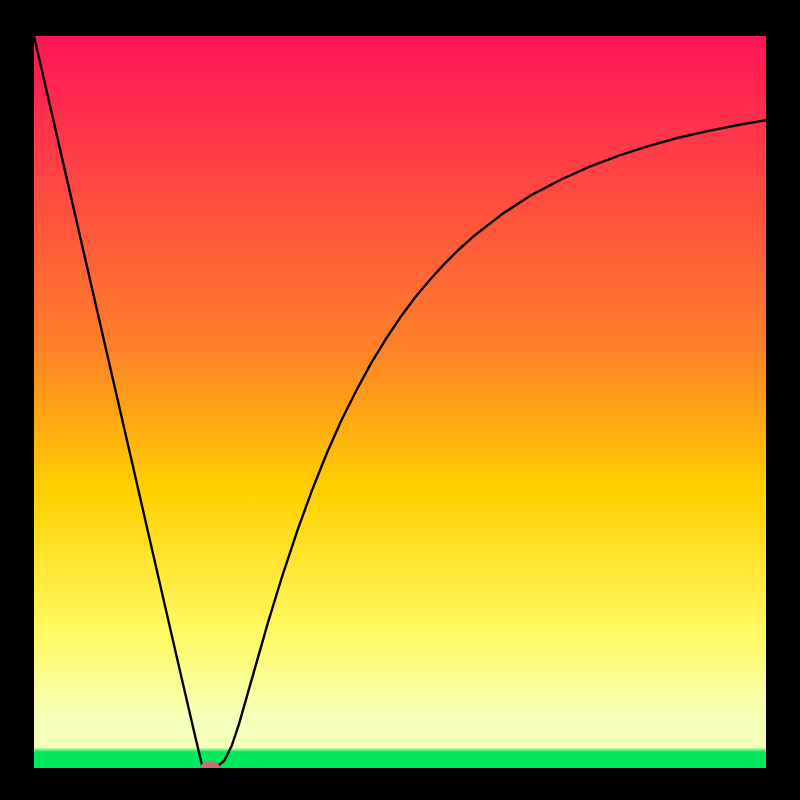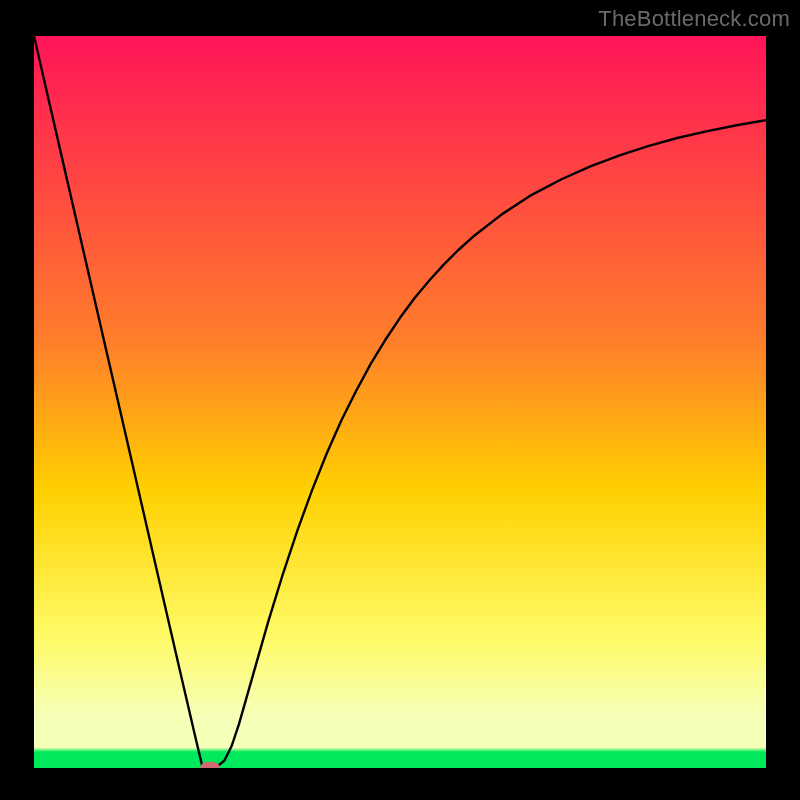--- a/index.html
+++ b/index.html
@@ -48,21 +48,20 @@
     height: 12px;
     border-radius: 7px / 6px;
     background: #cf6a72;
     transform: translate(-50%, -50%);
   }
 </style>
 </head>
 <body>
 
 <div class="frame">
-  <div class="watermark">TheBottleneck.com</div>
 
   <div class="plot">
     <svg class="gradient" width="732" height="732" viewBox="0 0 732 732" preserveAspectRatio="none">
       <defs>
         <linearGradient id="bg" x1="0" y1="0" x2="0" y2="1">
             <stop offset="0.00%" stop-color="#ff1458"></stop>
             <stop offset="42.00%" stop-color="#ff7f2a"></stop>
             <stop offset="62.00%" stop-color="#ffd000"></stop>
             <stop offset="82.00%" stop-color="#fffb66"></stop>
             <stop offset="93.00%" stop-color="#f6ffb8"></stop>

